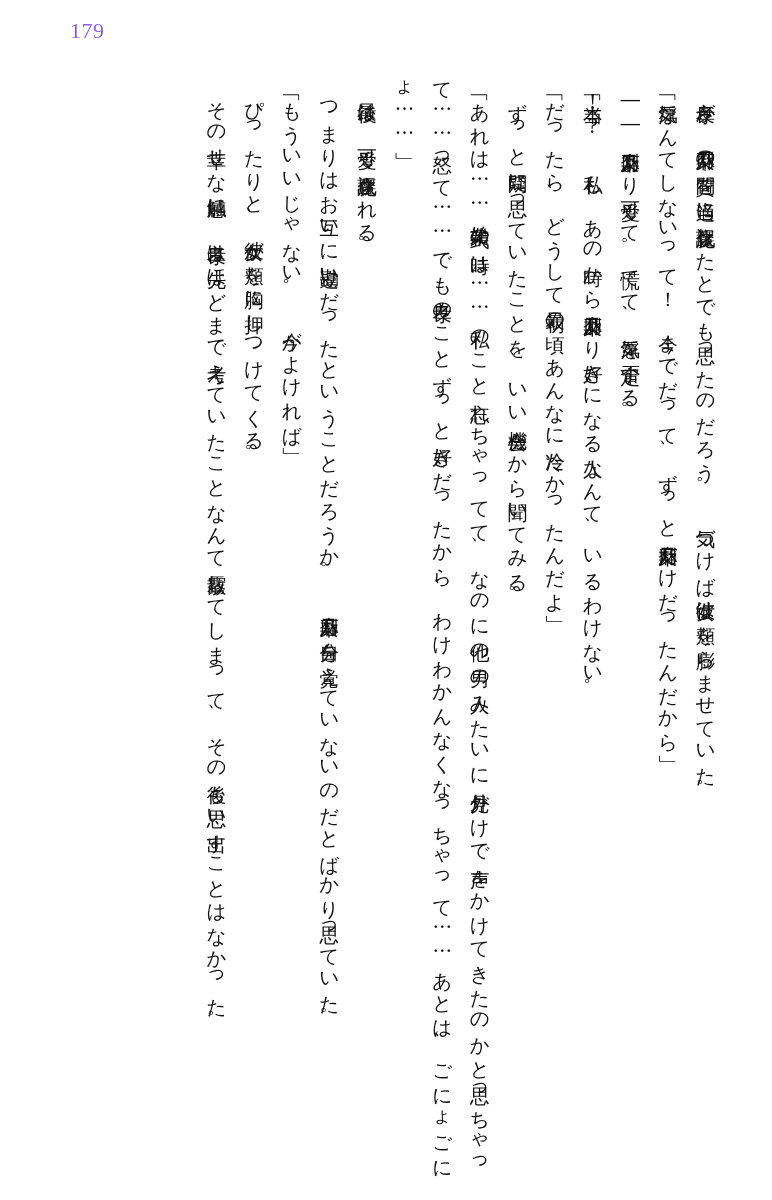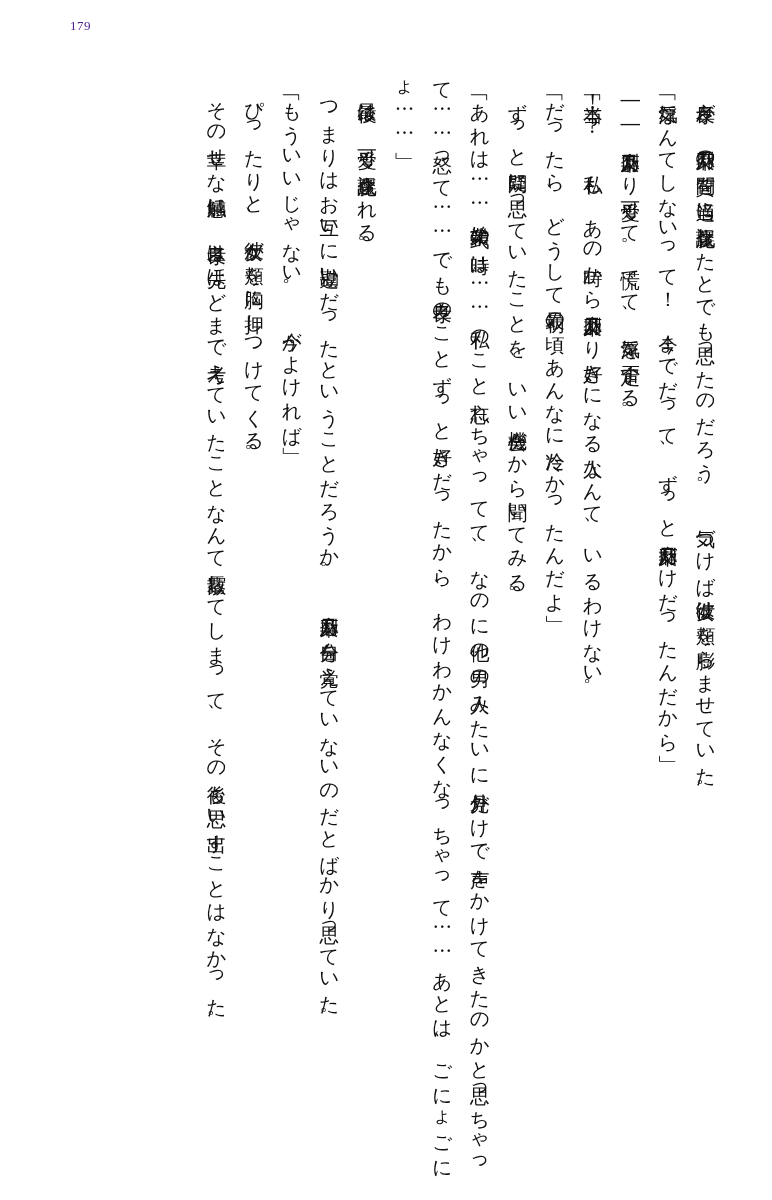--- a/index.html
+++ b/index.html
@@ -18,23 +18,23 @@
     position: relative;
     width: 772px;
     height: 1200px;
     background: #ffffff;
     box-sizing: border-box;
   }
   .page-number {
     position: absolute;
     top: 18px;
     left: 70px;
-    font-size: 13px;
+    font-size: 22px;
     font-family: "Liberation Serif", "DejaVu Serif", serif;
-    color: #4c1d95;
+    color: #8b5cf6;
     letter-spacing: 0.5px;
   }
   .text-body {
     position: absolute;
     top: 68px;
     right: 48px;
     left: 40px;
     bottom: 30px;
     writing-mode: vertical-rl;
     text-orientation: upright;

